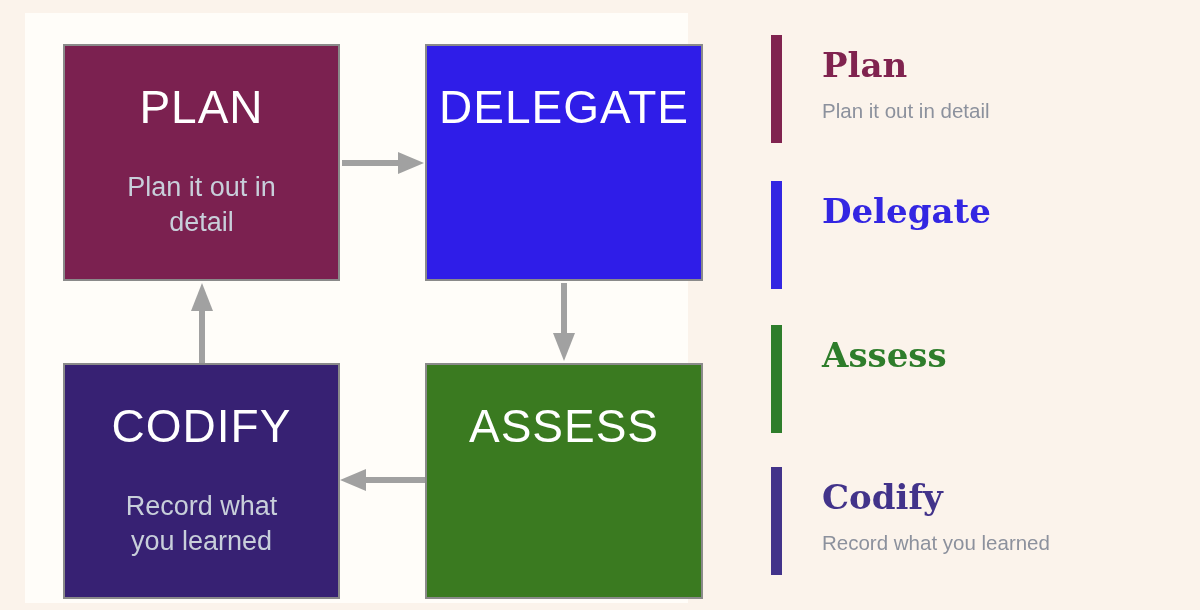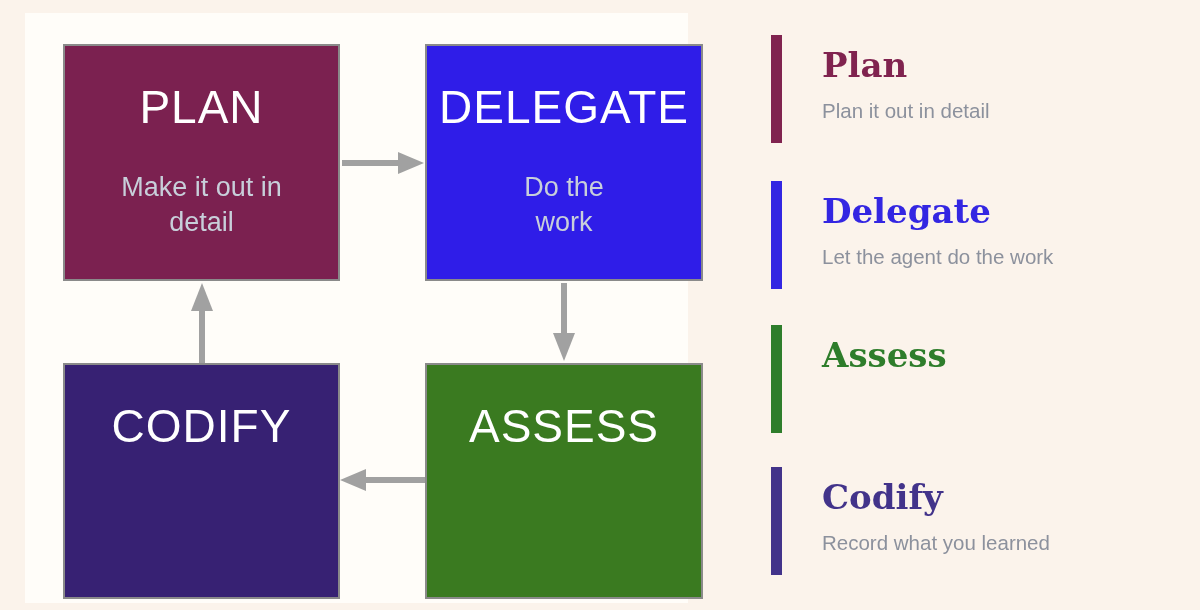--- a/index.html
+++ b/index.html
@@ -110,36 +110,36 @@
 </style>
 </head>
 <body>
 
 <div class="stage">
 
   <div class="panel">
 
     <div class="flow-box box-plan">
       <div class="flow-title">PLAN</div>
-      <div class="flow-sub">Make it out in
+      <div class="flow-sub">Plan it out in
 detail</div>
     </div>
 
     <div class="flow-box box-delegate">
       <div class="flow-title">DELEGATE</div>
-      <div class="flow-sub">Do the
-work</div>
     </div>
 
     <div class="flow-box box-assess">
       <div class="flow-title">ASSESS</div>
     </div>
 
     <div class="flow-box box-codify">
       <div class="flow-title">CODIFY</div>
+      <div class="flow-sub">Record what
+you learned</div>
     </div>
 
     <div>
       <div class="arrow-part shaft a1-shaft"></div>
       <div class="arrow-part head a1-head"></div>
     </div>
 
     <div>
       <div class="arrow-part shaft a2-shaft"></div>
       <div class="arrow-part head a2-head"></div>
@@ -164,21 +164,20 @@
       <div class="legend-text">
         <div class="legend-title lt-1">Plan</div>
         <div class="legend-desc">Plan it out in detail</div>
       </div>
     </div>
 
     <div class="legend-item li-2">
       <div class="legend-bar bar-2"></div>
       <div class="legend-text">
         <div class="legend-title lt-2">Delegate</div>
-        <div class="legend-desc">Let the agent do the work</div>
       </div>
     </div>
 
     <div class="legend-item li-3">
       <div class="legend-bar bar-3"></div>
       <div class="legend-text">
         <div class="legend-title lt-3">Assess</div>
       </div>
     </div>
 

